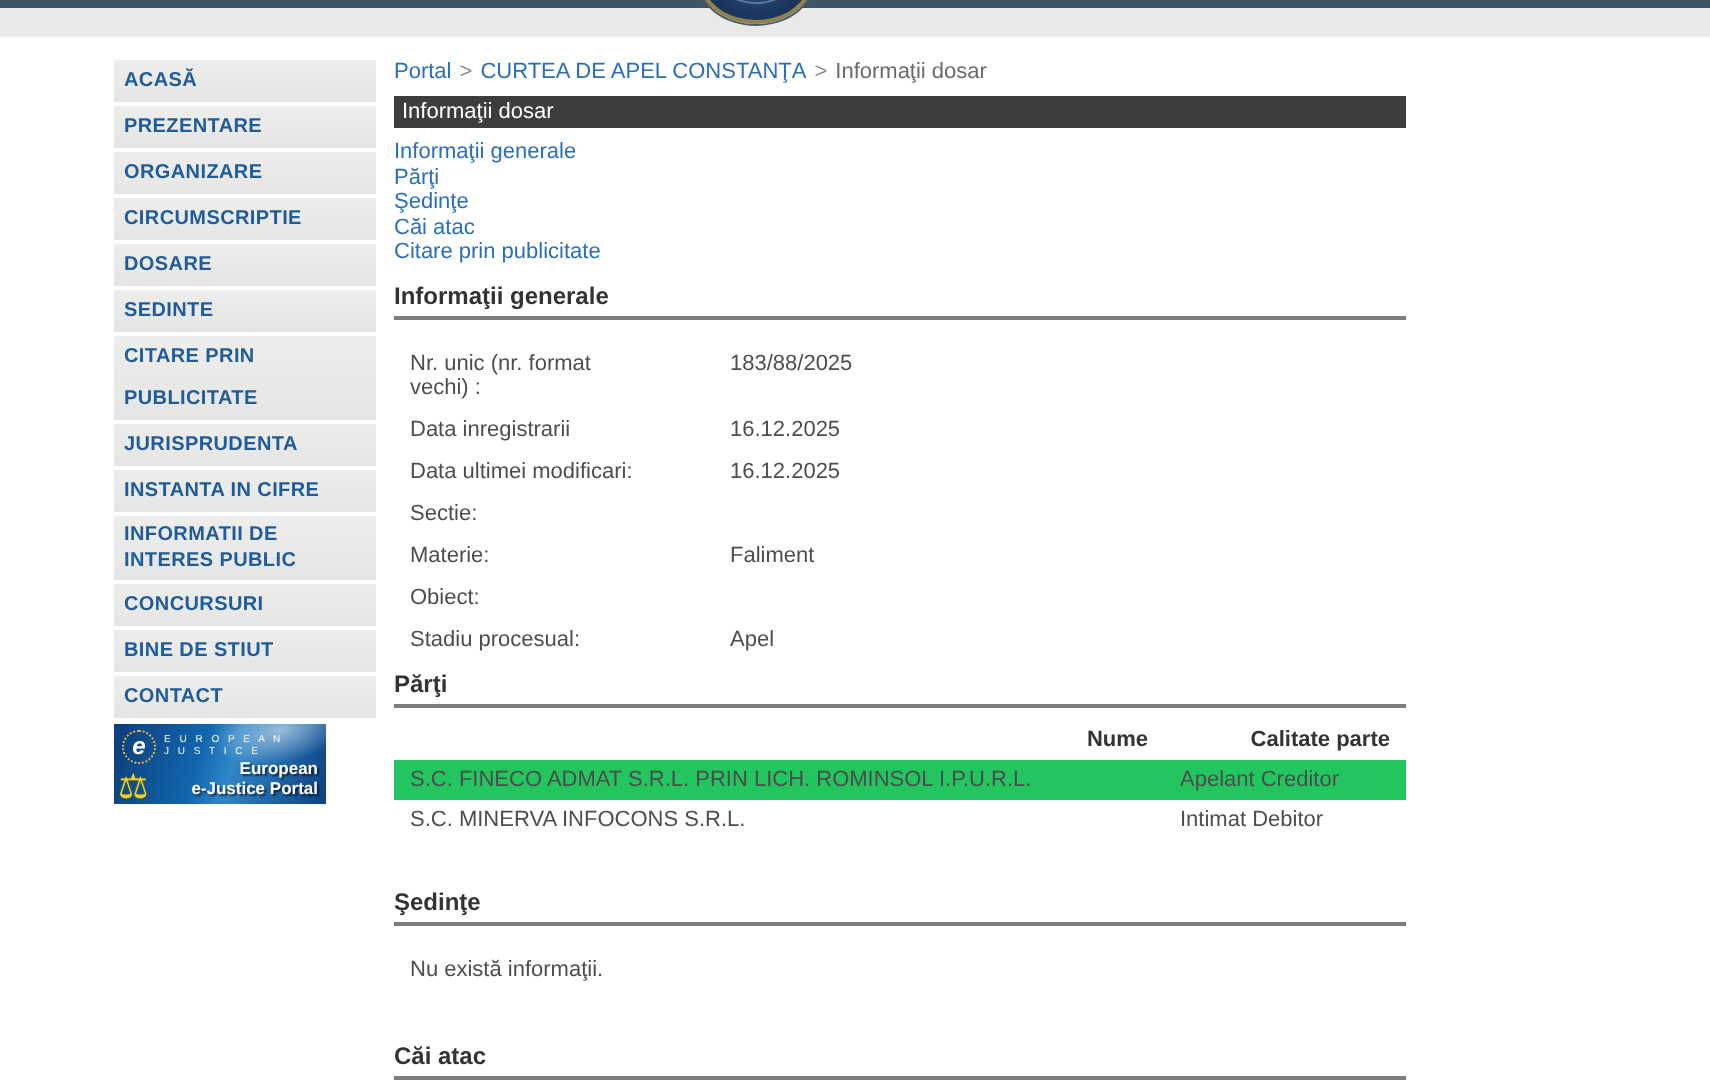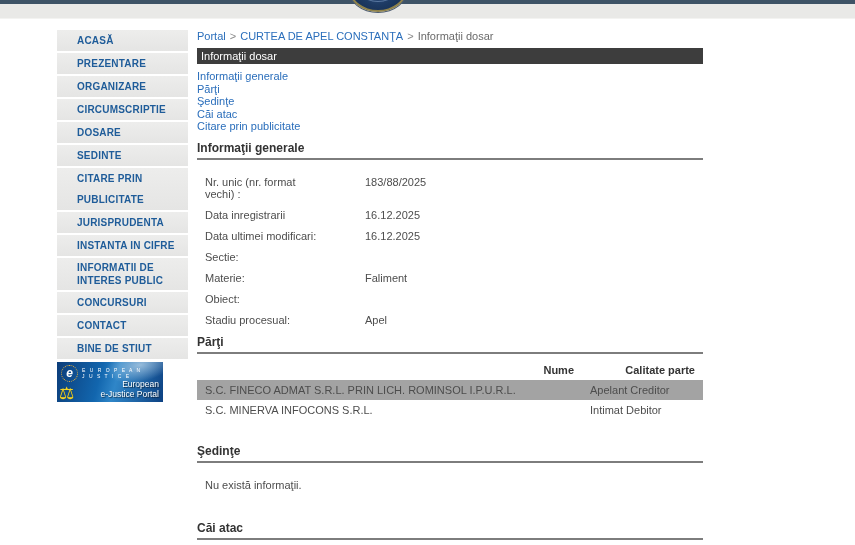--- a/index.html
+++ b/index.html
@@ -12,37 +12,37 @@
   .emblem { position:absolute; left:349px; top:-34px; width:58px; height:46px; border-radius:50%;
     background:radial-gradient(circle at 50% 40%, #3a5d8f 0%, #1d3a63 55%, #13294a 100%);
     border:2px solid #8f824a; box-shadow:0 0 0 1px #4a5a70; z-index:5; }
   .emblem::after { content:""; position:absolute; left:8px; top:8px; right:8px; bottom:8px;
     border-radius:50%; border:1px solid #7e9cc4; opacity:.6; }
 
   
   .sidebar { position:absolute; left:57px; top:30px; width:131px; }
   .sb-item { display:block; width:131px; min-height:21px; line-height:21px; margin-bottom:2px;
     background:linear-gradient(#ededec,#e5e5e4); color:#1f5c99; font-size:10px; font-weight:bold;
-    padding:0 6px 0 20px; text-decoration:none; letter-spacing:.2px; }
+    padding:0 6px 0 5px; text-decoration:none; letter-spacing:.2px; }
   .sb-item.two-line { line-height:13px; padding-top:3px; padding-bottom:3px; }
 
   .ej-banner { display:block; position:relative; width:106px; height:40px; margin-top:3px;
     background:linear-gradient(105deg,#0c3d7a 0%,#1266ae 40%,#2f86c8 55%,#0d4182 100%); overflow:hidden; }
   .ej-banner::before { content:""; position:absolute; right:-12px; top:-14px; width:70px; height:34px;
     background:radial-gradient(ellipse at center,rgba(190,215,235,.75),rgba(190,215,235,0) 70%);
     transform:rotate(-12deg); }
   .ej-e { position:absolute; left:4px; top:3px; width:17px; height:17px; border:1px dotted #f2b63c;
     border-radius:50%; color:#fff; font-size:12px; font-weight:bold; font-style:italic;
     text-align:center; line-height:15px; }
   .ej-words { position:absolute; left:25px; top:5px; color:#fff; font-size:5px; letter-spacing:1.5px;
     line-height:6px; white-space:nowrap; }
   .ej-scales { position:absolute; left:2px; bottom:-2px; font-size:17px; color:#f3d42c;
     text-shadow:0 0 1px #7a6a00; }
   .ej-caption { position:absolute; right:4px; bottom:3px; text-align:right; color:#fff;
-    font-size:8.5px; font-weight:normal; line-height:9.5px; text-shadow:1px 1px 1px rgba(0,0,0,.6); }
+    font-size:8.5px; font-weight:bold; line-height:9.5px; text-shadow:1px 1px 1px rgba(0,0,0,.6); }
 
   
   .main { position:absolute; left:197px; top:30px; width:506px; }
 
   .breadcrumb { font-size:11px; color:#6a6a6a; height:14px; }
   .breadcrumb a { color:#2a6ebb; text-decoration:none; }
   .crumb-sep { margin:0 4px; color:#8a8a8a; }
 
   .title-bar { margin-top:4px; height:16px; background:#3d3d3d; color:#fff; font-size:11px;
     line-height:16px; padding-left:4px; }
@@ -58,21 +58,21 @@
   .mt-cai { margin-top:30px; }
 
   .fields { margin-top:16px; }
   .field-row { display:flex; margin-bottom:9px; font-size:11px; color:#4d4d4d; line-height:12px; }
   .field-label { width:122px; flex:none; padding-left:8px; }
   .field-value { width:378px;margin-left:46px; }
 
   table.data { width:100%; border-collapse:collapse; margin-top:6px; font-size:11px; color:#4d4d4d; }
   table.data th { text-align:right; font-weight:bold; color:#333; padding:4px 8px; }
   table.data td { padding:4px 8px; }
-  table.data tr.alt { background:#a3a3a3; }
+  table.data tr.alt { background:#22c55e; }
   .col-nume { width:385px; }
 
   .empty-text { margin-top:16px; font-size:11px; color:#4d4d4d; padding-left:8px; }
 </style>
 </head>
 <body>
 
 <div class="navy-line"></div>
 <div class="gray-band"></div>
 <div class="emblem"></div>
@@ -82,22 +82,22 @@
   <a class="sb-item">PREZENTARE</a>
   <a class="sb-item">ORGANIZARE</a>
   <a class="sb-item">CIRCUMSCRIPTIE</a>
   <a class="sb-item">DOSARE</a>
   <a class="sb-item">SEDINTE</a>
   <a class="sb-item">CITARE PRIN PUBLICITATE</a>
   <a class="sb-item">JURISPRUDENTA</a>
   <a class="sb-item">INSTANTA IN CIFRE</a>
   <a class="sb-item two-line">INFORMATII DE INTERES PUBLIC</a>
   <a class="sb-item">CONCURSURI</a>
+  <a class="sb-item">BINE DE STIUT</a>
   <a class="sb-item">CONTACT</a>
-  <a class="sb-item">BINE DE STIUT</a>
 
   <a class="ej-banner">
     <span class="ej-e">e</span>
     <span class="ej-words">
       <span>E U R O P E A N</span><br>
       <span>J U S T I C E</span>
     </span>
     <span class="ej-scales">⚖</span>
     <span class="ej-caption">
       <span>European</span><br>

